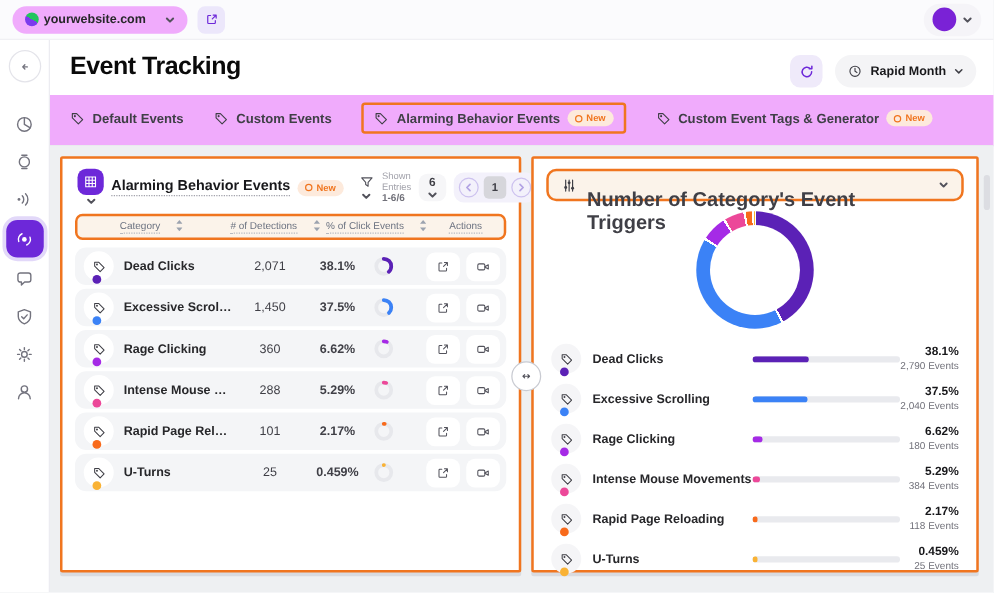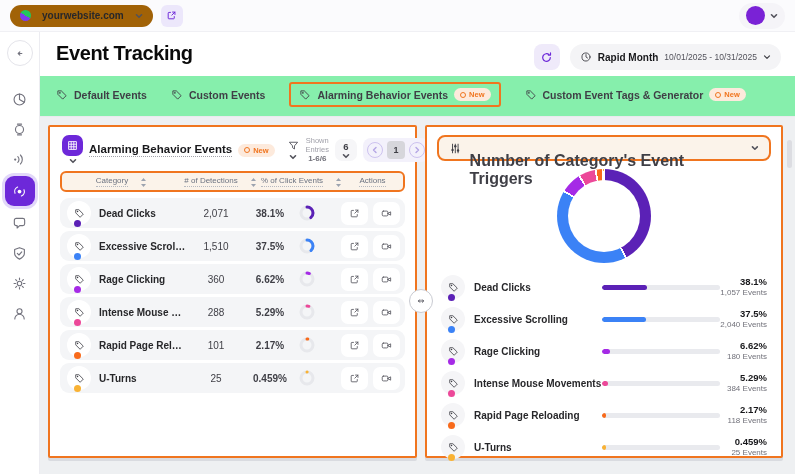--- a/index.html
+++ b/index.html
@@ -2,21 +2,21 @@
 <html><head>
 <meta charset="utf-8">
 <style>
   html,body{margin:0;padding:0;}
   *{box-sizing:border-box;}
   body{font-family:"Liberation Sans",sans-serif;}
   .app{position:relative;width:795px;height:474px;background:#eef0f2;overflow:hidden;}
 
   
   .topbar{height:32px;background:#fbfbfd;border-bottom:1px solid #f0f0f4;display:flex;align-items:center;padding:0 10px;gap:8px;}
-  .site-pill{height:22px;background:#a16207;border-radius:12px;display:flex;align-items:center;gap:11px;padding:0 10px;cursor:pointer;min-width:140px;}
+  .site-pill{height:22px;background:#f0abfc;border-radius:12px;display:flex;align-items:center;gap:4px;padding:0 10px;cursor:pointer;min-width:140px;}
   .favicon{width:11px;height:11px;border-radius:50%;background:conic-gradient(#22c55e 0 120deg,#7c3aed 120deg 300deg,#22c55e 300deg);}
   .site-name{font-size:10px;font-weight:bold;color:#27272a;flex:1;}
   .chev{width:8px;height:8px;}
   .chev path{stroke:#52525b;stroke-width:1.6;fill:none;stroke-linecap:round;stroke-linejoin:round;}
   .open-btn{width:22px;height:22px;border-radius:6px;background:#ece7fb;display:flex;align-items:center;justify-content:center;}
   .open-btn svg path{stroke:#6d28d9;stroke-width:1.4;fill:none;stroke-linecap:round;stroke-linejoin:round;}
   .tb-spacer{flex:1;}
   .avatar-pill{height:26px;border-radius:14px;background:#f5f4f8;display:flex;align-items:center;gap:5px;padding:0 7px;}
   .avatar{width:19px;height:19px;border-radius:50%;background:#7a22d6;}
 
@@ -47,21 +47,21 @@
   .refresh-btn svg path{stroke:#6d28d9;stroke-width:1.5;fill:none;stroke-linecap:round;stroke-linejoin:round;}
   .date-pill{height:26px;border-radius:13px;background:#f4f4f6;display:flex;align-items:center;gap:6px;padding:0 10px;margin-top:4px;}
   .date-pill svg circle,.date-pill svg path{stroke:#3f3f46;stroke-width:1.2;fill:none;stroke-linecap:round;}
   .date-preset{font-size:10px;font-weight:bold;color:#18181b;}
   .date-range{font-size:8.5px;color:#52525b;}
   .ai-btn{height:26px;border-radius:13px;background:#6d28d9;color:#ffffff;display:flex;align-items:center;gap:6px;padding:0 12px;margin-top:4px;}
   .ai-btn svg path{stroke:#ffffff;stroke-width:1.3;fill:none;stroke-linejoin:round;}
   .ai-label{font-size:10px;font-weight:bold;}
 
   
-  .tabs{display:flex;align-items:center;gap:24px;padding:6px 16px 9px 16px;border-bottom:1px solid #e9eaee;background:#86efac;}
+  .tabs{display:flex;align-items:center;gap:24px;padding:6px 16px 9px 16px;border-bottom:1px solid #e9eaee;background:#f0abfc;}
   .tab{display:flex;align-items:center;gap:6px;cursor:pointer;}
   .tab svg{width:12px;height:12px;}
   .tab svg path{stroke:#3f3f46;stroke-width:1.2;fill:none;stroke-linejoin:round;}
   .tab svg circle{fill:#3f3f46;}
   .tab-label{font-size:10.5px;font-weight:bold;color:#3f3f46;white-space:nowrap;}
   .tab.active{border:2.5px solid #f0751f;border-radius:3px;padding:4px 8px;}
   .new-badge{display:flex;align-items:center;gap:3px;background:#fdeadc;border-radius:8px;padding:2px 6px;}
   .nb-dot{width:6px;height:6px;border-radius:50%;border:1.5px solid #f0751f;display:inline-block;}
   .nb-text{font-size:7.5px;font-weight:bold;color:#f0751f;}
 
@@ -75,32 +75,32 @@
 
   
   .lp-head{display:flex;align-items:center;gap:6px;padding:7px 10px 5px 12px;height:44px;}
   .lp-title-ic{display:flex;flex-direction:column;align-items:center;gap:1px;}
   .lp-title-ic .sq{width:21px;height:21px;border-radius:7px;background:#6d28d9;display:flex;align-items:center;justify-content:center;}
   .lp-title-ic .sq svg path{stroke:#fff;stroke-width:1.1;fill:none;}
   .lp-title{font-size:11.5px;font-weight:bold;color:#18181b;border-bottom:1px dotted #a1a1aa;padding-bottom:1px;white-space:nowrap;}
   .lp-spacer{flex:1;}
   .filter-ic{display:flex;flex-direction:column;align-items:center;gap:1px;}
   .filter-ic svg.f path{stroke:#52525b;stroke-width:1.2;fill:none;stroke-linejoin:round;}
-  .shown{text-align:center;line-height:1.25;}
+  .shown{text-align:left;line-height:1.25;}
   .shown .l1{font-size:7.5px;color:#a1a1aa;}
   .shown .l2{font-size:8px;color:#71717a;font-weight:bold;}
   .page-size{display:flex;flex-direction:column;align-items:center;background:#f6f6f8;border-radius:7px;padding:2px 7px 1px;}
   .page-size .num{font-size:9.5px;font-weight:bold;color:#3f3f46;}
   .pager{display:flex;align-items:center;gap:4px;background:#f3f1fb;border-radius:8px;padding:3px 4px;}
   .pager .pg-arrow{width:16px;height:16px;border-radius:50%;border:1px solid #cdc2ef;display:flex;align-items:center;justify-content:center;}
   .pager .pg-arrow svg path{stroke:#b3a4e4;stroke-width:1.4;fill:none;stroke-linecap:round;stroke-linejoin:round;}
   .pager .pg-num{min-width:18px;height:18px;border-radius:4px;background:#d6d6db;font-size:9px;font-weight:bold;color:#3f3f46;display:flex;align-items:center;justify-content:center;}
 
   .lp-cols{margin:0 10px;border:2px solid #f0751f;border-radius:6px;background:#fbf3ea;height:21px;display:flex;align-items:center;font-size:8px;color:#6b7280;}
-  .col{display:flex;align-items:flex-end;justify-content:center;gap:13px;}
+  .col{display:flex;align-items:flex-start;justify-content:center;gap:13px;}
   .col span{border-bottom:1px dotted #b6b9c0;padding-bottom:1px;}
   .col.c0{flex:0 0 118px;}
   .col.c1{flex:0 0 80px;}
   .col.c2{flex:0 0 82px;}
   .col.c3{flex:1;}
   .sort-ic{width:5px;height:9px;}
   .sort-ic path{fill:#9ca3af;}
 
   .rows{padding:6px 10px 0;display:flex;flex-direction:column;gap:3px;}
   .row{height:30px;background:#f4f5f7;border-radius:9px;display:flex;align-items:center;padding:0 5px 0 7px;}
@@ -236,21 +236,20 @@
           <svg width="13" height="13" viewBox="0 0 16 16">
               <path d="M12.7 8 a4.7 4.7 0 1 1 -1.4-3.3 M12.9 2.4 v2.6 h-2.6"></path>
             </svg>
         </div>
         <div class="date-pill">
           <svg width="12" height="12" viewBox="0 0 16 16">
               <circle cx="8" cy="8" r="5.4"></circle>
               <path d="M8 4.8 V8 l2.1 1.4"></path>
             </svg>
           <span class="date-preset">Rapid Month</span>
-          <span class="date-range">10/01/2025 - 10/31/2025</span>
           <svg class="chev" viewBox="0 0 8 8">
               <path d="M1.5 2.8 L4 5.3 L6.5 2.8"></path>
             </svg>
         </div>
       </div>
 
       <nav class="tabs" id="tabs">
   <div class="tab">
     <svg viewBox="0 0 16 16">
               <path d="M2.5 2.5 v4.6 l6.4 6.4 4.6-4.6 -6.4-6.4 z"></path>
@@ -407,21 +406,21 @@
 
   <div class="row">
     <div class="row-ic">
       <svg viewBox="0 0 16 16">
                     <path d="M2.5 2.5 v4.6 l6.4 6.4 4.6-4.6 -6.4-6.4 z"></path>
                     <circle cx="5.2" cy="5.2" r="1.1"></circle>
                   </svg>
       <span class="row-dot" style="background: rgb(59, 130, 246);"></span>
     </div>
     <span class="row-name" title="Excessive Scrolling">Excessive Scrolling</span>
-    <span class="row-count">1,510</span>
+    <span class="row-count">1,450</span>
     <span class="row-pct">37.5%</span>
     <svg class="row-donut" viewBox="0 0 16 16">
       <circle cx="8" cy="8" r="6" fill="none" stroke="#e7e8ec" stroke-width="3"></circle>
       <circle class="arc" cx="8" cy="8" r="6" fill="none" stroke-width="3" stroke-linecap="round" transform="rotate(-90 8 8)" stroke="#3b82f6" stroke-dasharray="14.14 37.70"></circle>
     </svg>
     <div class="row-actions">
       <span class="act-btn">
         <svg viewBox="0 0 16 16">
                       <path d="M6.5 3.5 H4.2 a1 1 0 0 0 -1 1 V11.8 a1 1 0 0 0 1 1 h6.8 a1 1 0 0 0 1-1 V9.5 M9.5 3 H13 v3.5 M13 3 L8.5 7.5"></path>
                     </svg>
@@ -587,21 +586,21 @@
                     <circle cx="5.2" cy="5.2" r="1.1"></circle>
                   </svg>
       <span class="lg-dot" style="background: rgb(91, 33, 182);"></span>
     </div>
     <span class="lg-name">Dead Clicks</span>
     <div class="lg-bar">
                   <div class="lg-fill" style="width: 38.1%; background: rgb(91, 33, 182);"></div>
                 </div>
     <div class="lg-stats">
       <div class="lg-pct">38.1%</div>
-      <div class="lg-events">1,057 Events</div>
+      <div class="lg-events">2,790 Events</div>
     </div>
   </div>
 
   <div class="lg-row">
     <div class="lg-ic">
       <svg viewBox="0 0 16 16">
                     <path d="M2.5 2.5 v4.6 l6.4 6.4 4.6-4.6 -6.4-6.4 z"></path>
                     <circle cx="5.2" cy="5.2" r="1.1"></circle>
                   </svg>
       <span class="lg-dot" style="background: rgb(59, 130, 246);"></span>

